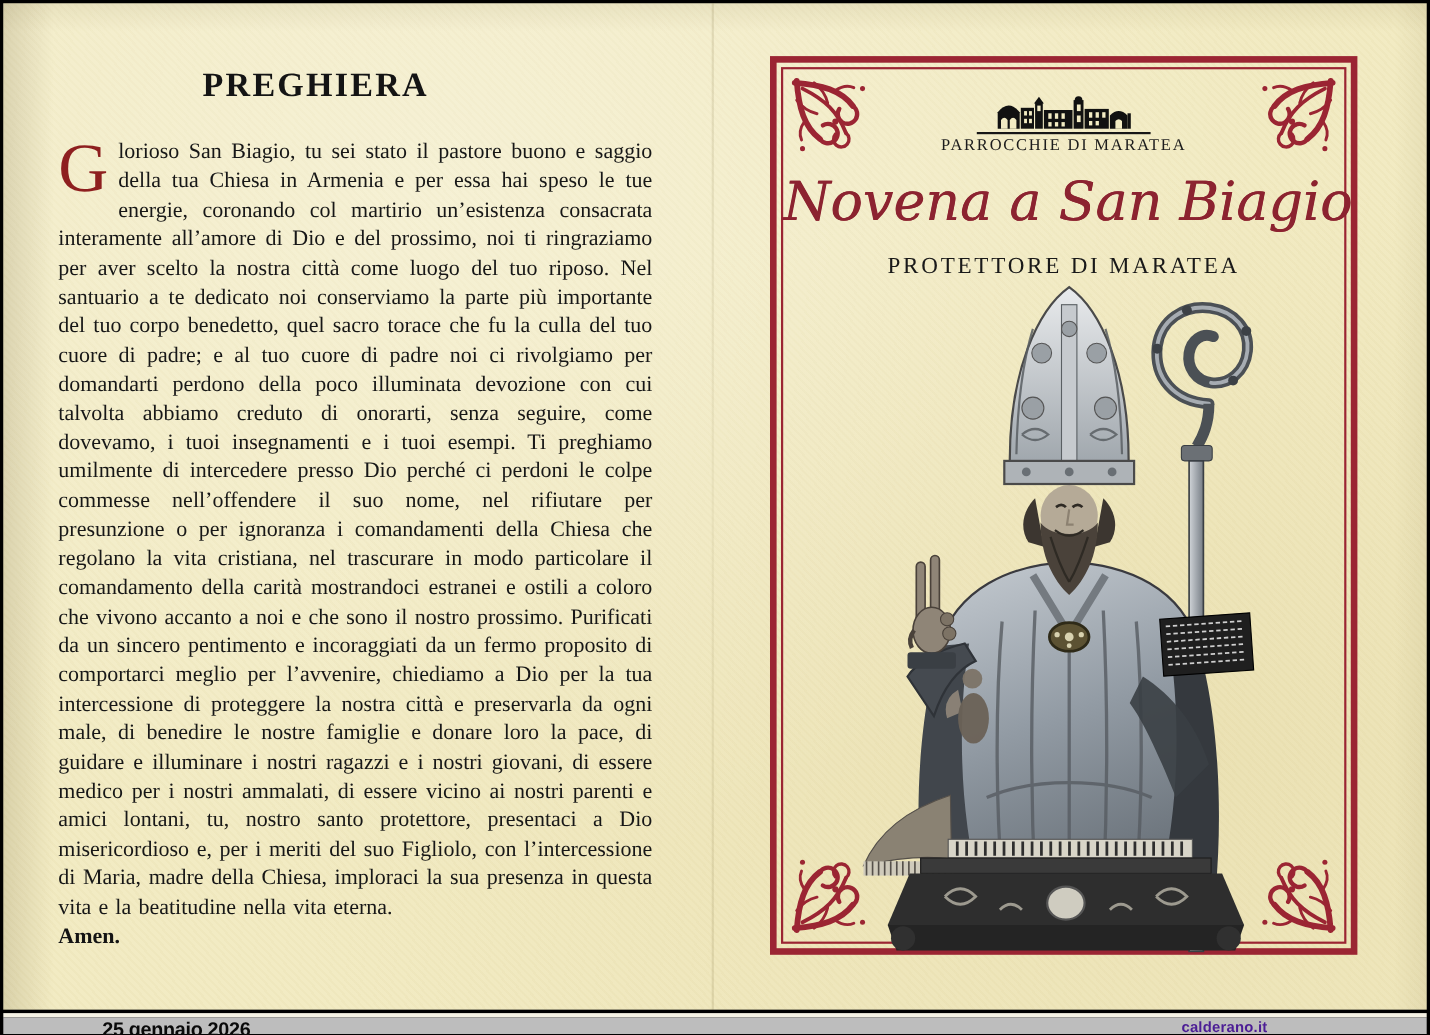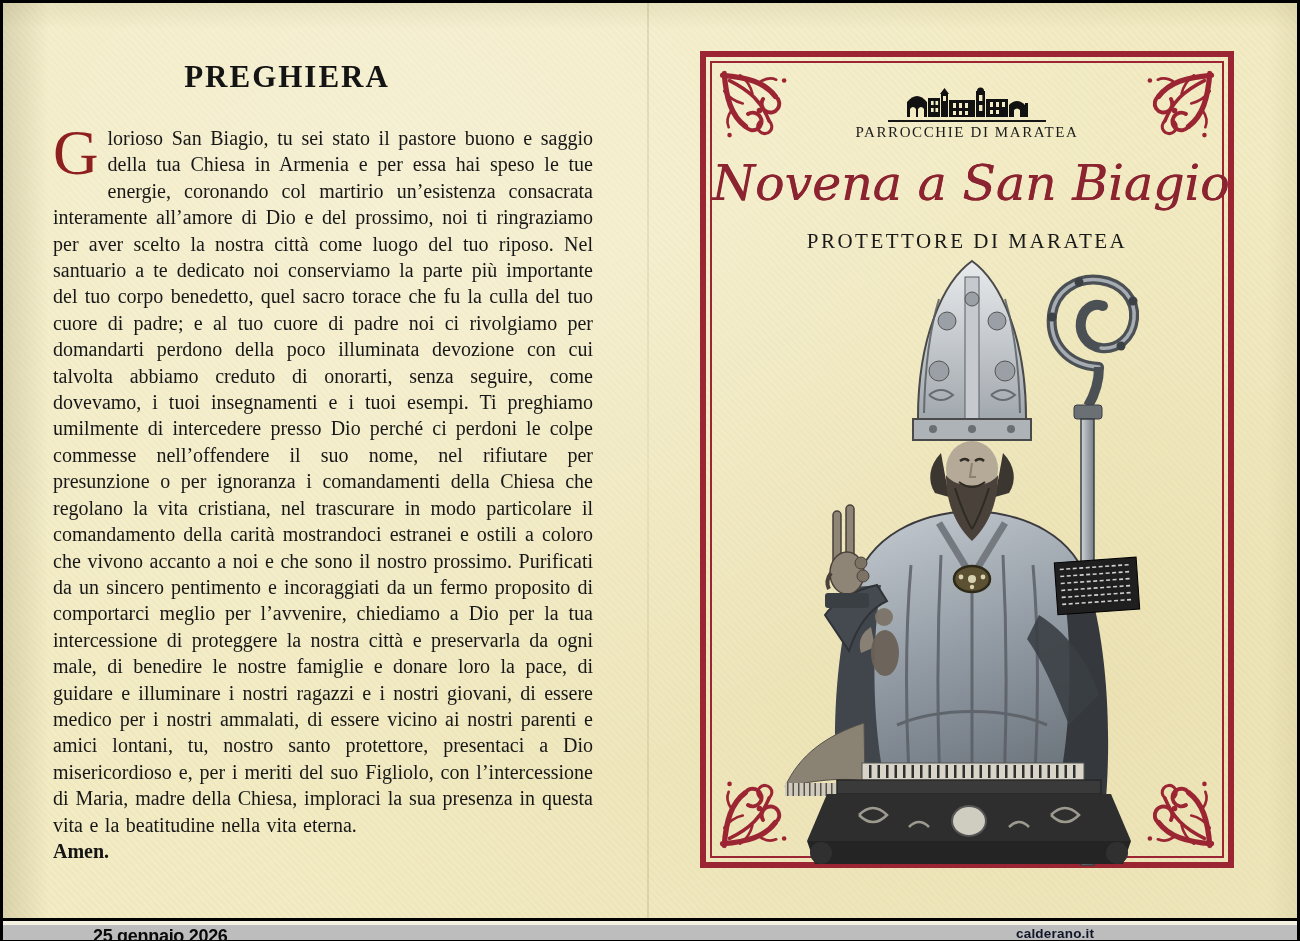--- a/index.html
+++ b/index.html
@@ -93,21 +93,21 @@
   .footer .white-strip{position:absolute;left:3px;right:3px;top:3px;height:4px;background:#f5f2e4;}
   .footer .gray-bar{
     position:absolute;left:3px;right:3px;top:7px;height:15px;background:#bdbdbd;
   }
   .bar-text{
     position:absolute;top:1px;font-size:18px;font-weight:bold;color:#0a0a0a;
     letter-spacing:-0.3px;white-space:nowrap;
   }
   .bar-date{left:90px;}
   .bar-caption{left:214px;}
-  .bar-site{left:1013px;color:#0f172a;font-size:13.5px;letter-spacing:0.2px;text-align:center;}
+  .bar-site{left:1071px;color:#4c1d95;font-size:13.5px;letter-spacing:0.2px;text-align:center;}
 </style>
 </head>
 <body>
 
 <svg width="0" height="0" style="position:absolute" aria-hidden="true">
   <defs>
     <g id="flourish" stroke="#9b2533" fill="none" stroke-linecap="round">
       <path d="M4,6 C32,8 52,14 64,30" stroke-width="6"></path>
       <path d="M64,30 a10,10 0 1,1 -14,3" stroke-width="4.5"></path>
       <path d="M6,4 C8,32 14,52 30,64" stroke-width="6"></path>

